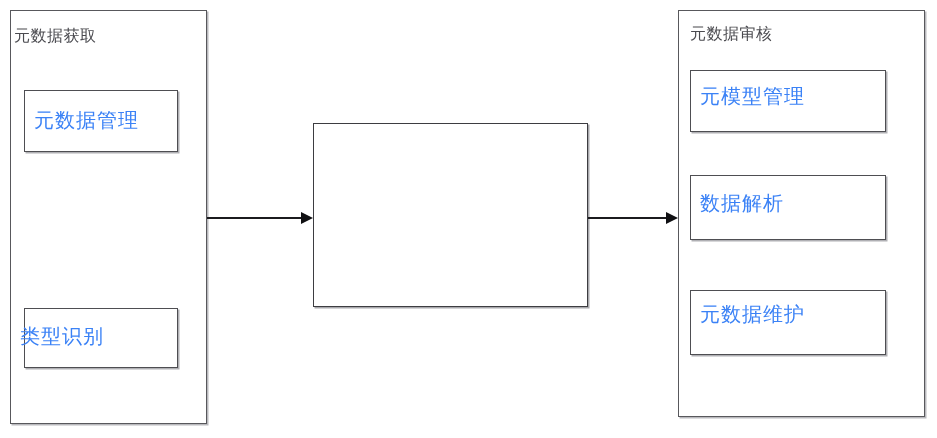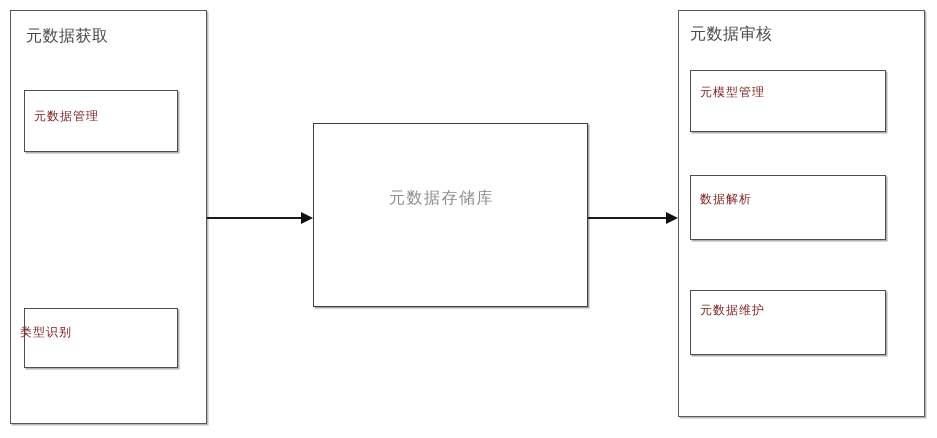--- a/index.html
+++ b/index.html
@@ -45,23 +45,23 @@
   .panel-title {
     position: absolute;
     font-size: 16px;
     line-height: 1;
     color: #4a4a4f;
     letter-spacing: 0.5px;
     white-space: nowrap;
   }
   .box-label {
     position: absolute;
-    font-size: 12px;
+    font-size: 20px;
     line-height: 1;
-    color: #7f1d1d;
+    color: #3b82f6;
     letter-spacing: 1px;
     white-space: nowrap;
   }
   .store-label {
     position: absolute;
     font-size: 16px;
     line-height: 1;
     color: #8d8d92;
     letter-spacing: 1.5px;
     white-space: nowrap;
@@ -90,35 +90,34 @@
     border-left: 12px solid #101013;
   }
 </style>
 </head>
 <body>
 
 <div id="canvas">
 
   <div class="panel" style="left:10px; top:10px; width:197px; height:414px;"></div>
 
-  <div class="panel-title" style="left:26px; top:28px;">元数据获取</div>
+  <div class="panel-title" style="left:14px; top:28px;">元数据获取</div>
 
   <div class="inner-box" style="left:24px; top:90px; width:154px; height:62px;"></div>
   <div class="box-label" style="left:34px; top:110px;">元数据管理</div>
 
   <div class="inner-box" style="left:24px; top:308px; width:154px; height:60px;"></div>
   <div class="box-label" style="left:20px; top:326px;">类型识别</div>
 
   <div class="arrow" style="left:207px; top:212px; width:106px;">
     <div class="shaft" style="width:95px;"></div>
     <div class="head" style="left:94px;"></div>
   </div>
 
   <div class="store-box" style="left:313px; top:123px; width:275px; height:184px;"></div>
-  <div class="store-label" style="left:389px; top:190px;">元数据存储库</div>
 
   <div class="arrow" style="left:588px; top:212px; width:90px;">
     <div class="shaft" style="width:79px;"></div>
     <div class="head" style="left:78px;"></div>
   </div>
 
   <div class="panel" style="left:678px; top:10px; width:247px; height:407px;"></div>
 
   <div class="panel-title" style="left:690px; top:26px;">元数据审核</div>
 

